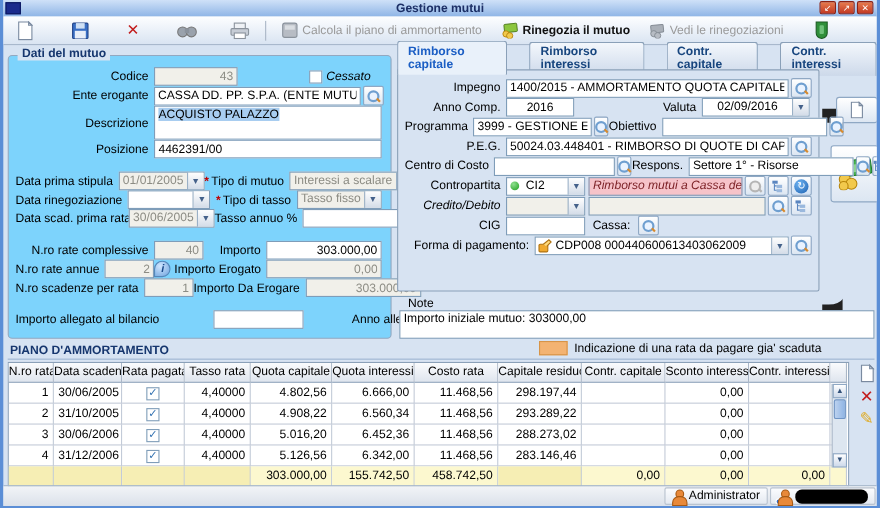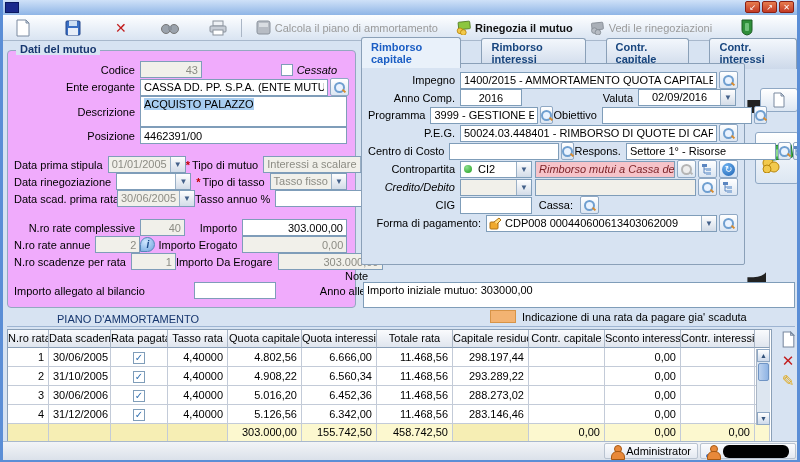--- a/index.html
+++ b/index.html
@@ -16,21 +16,21 @@
   
   .toolbar { position:absolute; left:0; top:15px; width:100%; height:26px; background:linear-gradient(#fdfeff,#d9e4f2); border-bottom:1px solid #a8b8cc; display:flex; align-items:center; gap:4px; padding:0 6px; }
   .tbtn { display:flex; align-items:center; gap:4px; padding:2px 6px; border-radius:2px; }
   .tbtn.disabled { color:#9a9a9a; }
   .tb-sep { width:1px; height:18px; background:#aab6c6; margin:0 4px; }
   .tb-x { color:#c21d1d; font-weight:bold; font-size:14px; }
   .tb-label { white-space:nowrap; }
   .tb-label.enabled { color:#111; font-weight:bold; }
 
   
-  .groupbox { position:absolute; border:1px solid #93a8c0; border-radius:4px; background:#f0abfc; }
+  .groupbox { position:absolute; border:1px solid #93a8c0; border-radius:4px; background:#7dd3fc; }
   .groupbox > .gb-title { position:absolute; top:-8px; left:8px; background:#d7e3f2; padding:0 4px; font-weight:bold; color:#16366e; }
 
   .row { display:flex; align-items:center; margin-top:0; padding:0 6px; }
   .lbl { text-align:right; padding-right:5px; white-space:nowrap; }
   .star { color:#c00000; font-weight:bold; margin-right:2px; }
 
   .fld { height:17px; border:1px solid #7f9db9; background:#fff; font-family:inherit; font-size:11px; padding:0 3px; }
   .fld.dis { background:#f1f0ea; color:#8c8c84; }
   .fld.num { text-align:right; }
   .fld.ctr { text-align:center; }
@@ -63,25 +63,25 @@
 
   .pinkfld { flex:1; height:17px; border:1px solid #7f9db9; background:#f6c3c9; color:#7a1f24; font-style:italic; padding:0 3px; line-height:15px; white-space:nowrap; overflow:hidden; }
 
   .dot { width:8px; height:8px; border-radius:50%; background:radial-gradient(circle at 35% 30%,#8fe08f,#1f9e1f); margin:0 3px; align-self:center; }
 
   
   .brace { position:absolute; left:741px; top:74px; height:210px; width:22px; font-size:205px; line-height:205px; font-weight:100; color:#222; overflow:hidden; }
   .side-btn { position:absolute; border:1px solid #8fa8c4; border-radius:3px; background:linear-gradient(#ffffff,#dce6f2); display:flex; align-items:center; justify-content:center; }
 
   
-  .note-label { position:absolute; left:342px; top:270px; }
+  .note-label { position:absolute; left:368px; top:270px; }
   .note-box { position:absolute; left:360px; top:282px; width:432px; height:26px; border:1px solid #7f9db9; background:#fff; padding:1px 3px; }
 
   
-  .piano-title { position:absolute; left:6px; top:313px; font-weight:normal; color:#16366e;margin-left:48px; }
+  .piano-title { position:absolute; left:6px; top:313px; font-weight:bold; color:#16366e; }
   .piano-rule { position:absolute; left:4px; top:326px; width:788px; border-top:1px solid #9db4d2; }
   .legend { position:absolute; left:487px; top:310px; display:flex; align-items:center; gap:6px; }
   .legend .swatch { width:26px; height:13px; background:#f3b372; border:1px solid #d79448; }
 
   .grid { position:absolute; left:4px; top:329px; width:765px; border:1px solid #8aa0b8; background:#fff; }
   .g-row { display:grid; grid-template-columns:41px 62px 57px 60px 74px 75px 76px 76px 76px 76px 74px 15px; }
   .g-row > div { border-right:1px solid #c3cbd8; border-bottom:1px solid #c3cbd8; overflow:hidden; white-space:nowrap; }
   .g-head > div { height:18px; line-height:17px; text-align:center; background:linear-gradient(#fafbfd,#dfe5ee); border-right:1px solid #aab6c6; border-bottom:1px solid #8aa0b8; }
   .g-body > div { height:19px; line-height:18px; }
   .cell-n { text-align:right; padding-right:4px; }
@@ -110,20 +110,21 @@
 
   svg { display:block; }
 </style>
 </head>
 <body>
 
 <div class="window">
 
   <div class="titlebar">
     <div class="app-icon"></div>
+    <div class="title-text">Gestione mutui</div>
     <div class="win-btns">
       <div class="win-btn">↙</div>
       <div class="win-btn">↗</div>
       <div class="win-btn">✕</div>
     </div>
   </div>
 
   <div class="toolbar">
     <div class="tbtn">
       <svg width="16" height="18" viewBox="0 0 16 18">
@@ -185,21 +186,21 @@
           <rect x="5" y="4" width="4" height="8" rx="1" fill="#6fc07a"></rect>
         </svg>
     </div>
   </div>
 
   <div class="groupbox" style="left:4px; top:50px; width:349px; height:258px;">
     <span class="gb-title">Dati del mutuo</span>
 
     <div class="row" style="margin-top:10px;">
       <span class="lbl" style="width:126px;">Codice</span>
-      <input class="fld dis num" style="width: 62px;" readonly="" value="43">
+      <input class="fld dis num" style="width: 76px;" readonly="" value="43">
       <span style="margin-left:auto; display:flex; align-items:center; gap:4px; padding-right:12px;font-style:italic;">
         <span class="chk"></span>
         <span>Cessato</span>
       </span>
     </div>
 
     <div class="row">
       <span class="lbl" style="width:126px;">Ente erogante</span>
       <input class="fld" style="flex: 1 1 0%;" value="CASSA DD. PP. S.P.A. (ENTE MUTUANTE)">
       <span class="sqbtn">
@@ -450,21 +451,21 @@
   </div>
 
   <div class="grid">
     <div class="g-row g-head">
       <div>N.ro rata</div>
       <div>Data scadenza</div>
       <div>Rata pagata</div>
       <div>Tasso rata</div>
       <div>Quota capitale</div>
       <div>Quota interessi</div>
-      <div>Totale rata</div>
+      <div>Costo rata</div>
       <div>Capitale residuo</div>
       <div>Contr. capitale</div>
       <div>Sconto interessi</div>
       <div>Contr. interessi</div>
       <div></div>
     </div>
 
     <div class="g-row g-body">
       <div class="cell-n">1</div>
       <div class="cell-l">30/06/2005</div>

